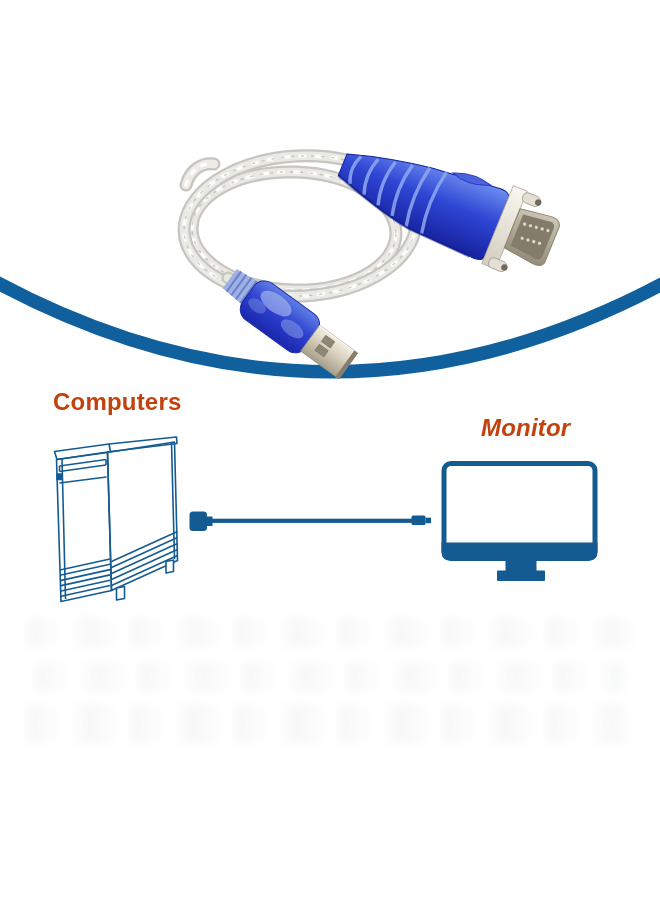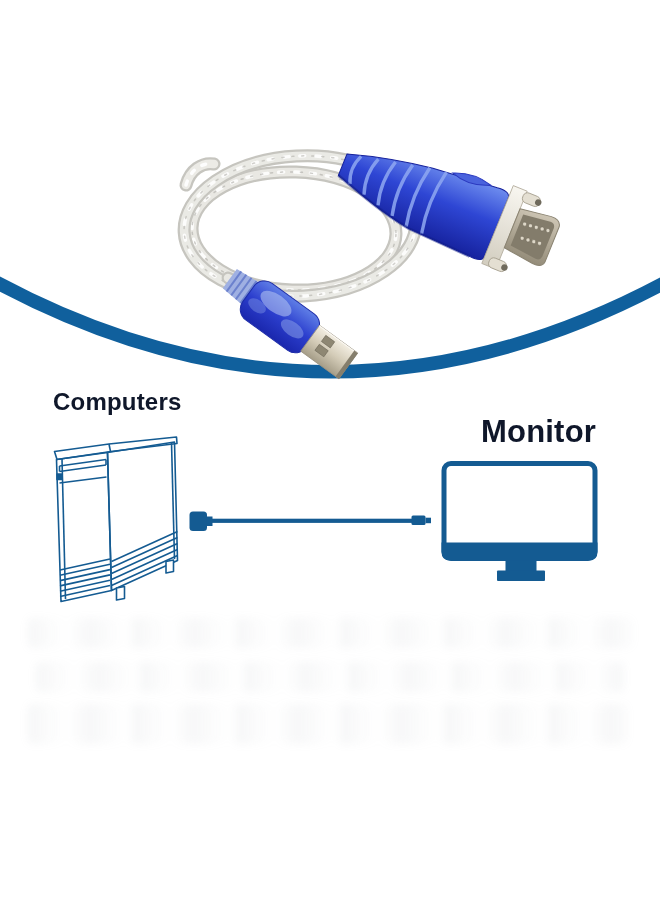--- a/index.html
+++ b/index.html
@@ -6,27 +6,27 @@
   body{
     width:660px;height:900px;position:relative;overflow:hidden;
     background:#ffffff;
     font-family:"Liberation Sans", sans-serif;
   }
   .stage{position:absolute;left:0;top:0;width:660px;height:900px;}
   svg{display:block;}
   .label{
     position:absolute;
     font-weight:700;
-    color:#0f172a;
+    color:#c2410c;
     line-height:1;
     white-space:nowrap;
     letter-spacing:0.2px;
   }
   .label-computers{left:53px;top:390px;font-size:24px;}
-  .label-monitor{left:481px;top:416px;font-size:31px;}
+  .label-monitor{left:481px;top:416px;font-size:24px;font-style:italic;}
   .diagram{color:#145b92;}
   .ghost{
     position:absolute;
     filter:blur(4px);
     opacity:0.35;
     border-radius:5px;
     background:repeating-linear-gradient(90deg,
       rgba(168,174,181,0.30) 0px,
       rgba(168,174,181,0.10) 22px,
       rgba(168,174,181,0.00) 40px,

